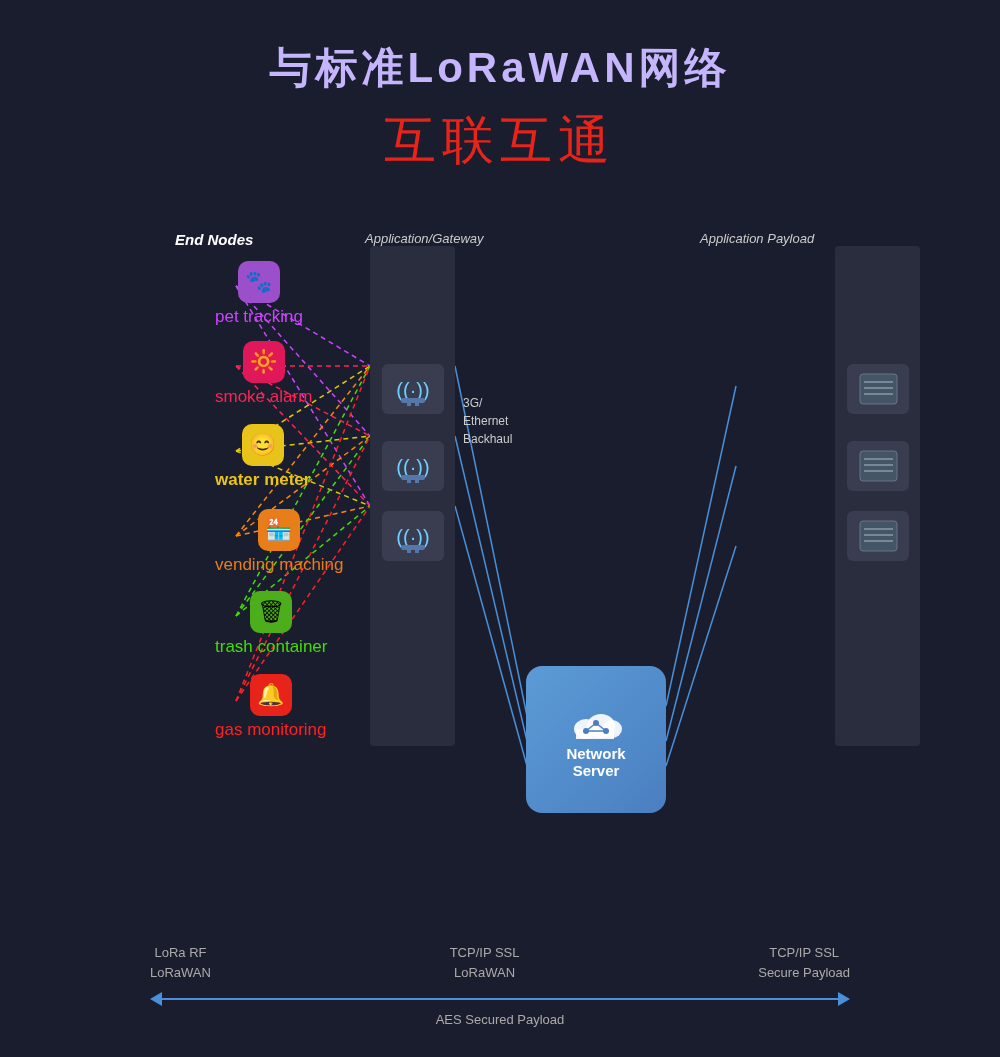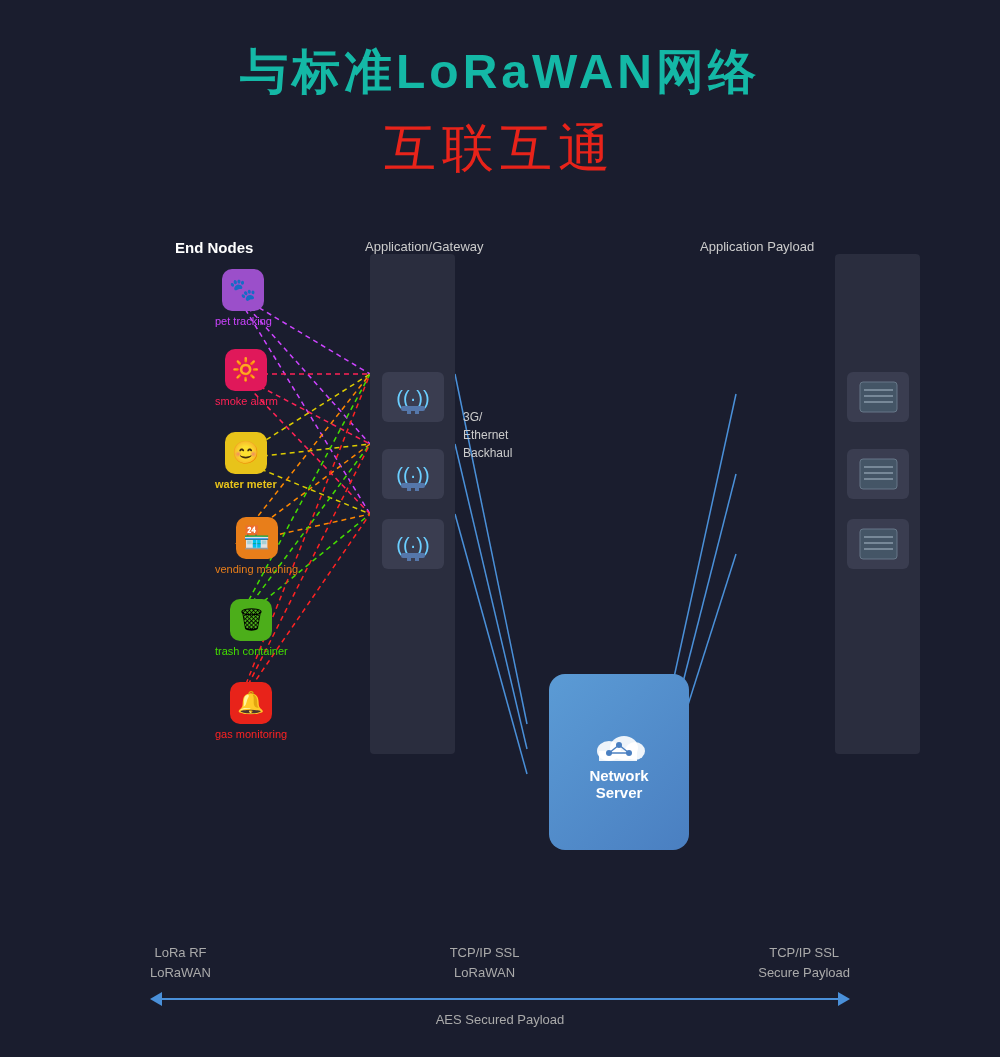--- a/index.html
+++ b/index.html
@@ -11,23 +11,23 @@
       overflow: hidden;
       position: relative;
     }
 
     
     .title-section {
       text-align: center;
       padding-top: 40px;
     }
     .title-main {
-      font-size: 48px;
+      font-size: 42px;
       font-weight: bold;
-      color: #14b8a6;
+      color: #c4b5fd;
       letter-spacing: 4px;
     }
     .title-sub {
       font-size: 52px;
       font-weight: normal;
       color: #e8231a;
       letter-spacing: 6px;
       margin-top: 10px;
     }
 
@@ -38,41 +38,42 @@
       height: 680px;
       margin-top: 20px;
     }
 
     
     .col-label {
       position: absolute;
       color: #cccccc;
       font-size: 13px;
       text-align: center;
+      font-style: italic;
     }
 
     
     .node-item {
       display: flex;
       flex-direction: column;
       align-items: center;
       margin-bottom: 18px;
       position: absolute;
     }
     .node-icon {
       width: 42px;
       height: 42px;
       border-radius: 10px;
       display: flex;
       align-items: center;
       justify-content: center;
       font-size: 22px;
     }
     .node-label {
-      font-size: 11px;
+      font-size: 17px;
       margin-top: 4px;
       text-align: center;
     }
 
     
     .gateway-col {
       position: absolute;
       left: 370px;
       top: 50px;
       width: 85px;
@@ -80,32 +81,31 @@
       background-color: #2a2d3e;
       border-radius: 4px;
     }
 
     
     .network-server {
       position: absolute;
       left: 526px;
       top: 470px;
       width: 140px;
-      height: 176px;
+      height: 147px;
       background: linear-gradient(135deg, #5b9bd5, #4a7fc1);
       border-radius: 16px;
       display: flex;
       flex-direction: column;
       align-items: center;
       justify-content: center;
       color: white;
       font-size: 16px;
       font-weight: bold;
       text-align: center;
-      margin-left: 23px;
     }
 
     
     .app-server-col {
       position: absolute;
       right: 80px;
       top: 50px;
       width: 85px;
       height: 500px;
       background-color: #2a2d3e;
@@ -280,21 +280,21 @@
       <div class="gateway-icon" style="top:265px;">
         <svg width="40" height="35" viewBox="0 0 40 35">
           <text x="50%" y="55%" text-anchor="middle" dominant-baseline="middle" font-size="20" fill="#6bcfff">((·))</text>
           <rect x="8" y="26" width="24" height="5" rx="2" fill="#5577aa"></rect>
           <rect x="14" y="31" width="4" height="3" fill="#5577aa"></rect>
           <rect x="22" y="31" width="4" height="3" fill="#5577aa"></rect>
         </svg>
       </div>
     </div>
 
-    <div style="position:absolute; left:463px; top:204px; color:#cccccc; font-size:12px; line-height:1.5;">
+    <div style="position:absolute; left:463px; top:198px; color:#cccccc; font-size:12px; line-height:1.5;">
       3G/<br>Ethernet<br>Backhaul
     </div>
 
     <div class="network-server">
 
       <svg width="60" height="40" viewBox="0 0 60 40">
         <ellipse cx="20" cy="28" rx="12" ry="10" fill="white" opacity="0.9"></ellipse>
         <ellipse cx="35" cy="25" rx="14" ry="12" fill="white" opacity="0.9"></ellipse>
         <ellipse cx="46" cy="28" rx="10" ry="9" fill="white" opacity="0.9"></ellipse>
         <rect x="10" y="28" width="38" height="10" fill="white" opacity="0.9"></rect>

